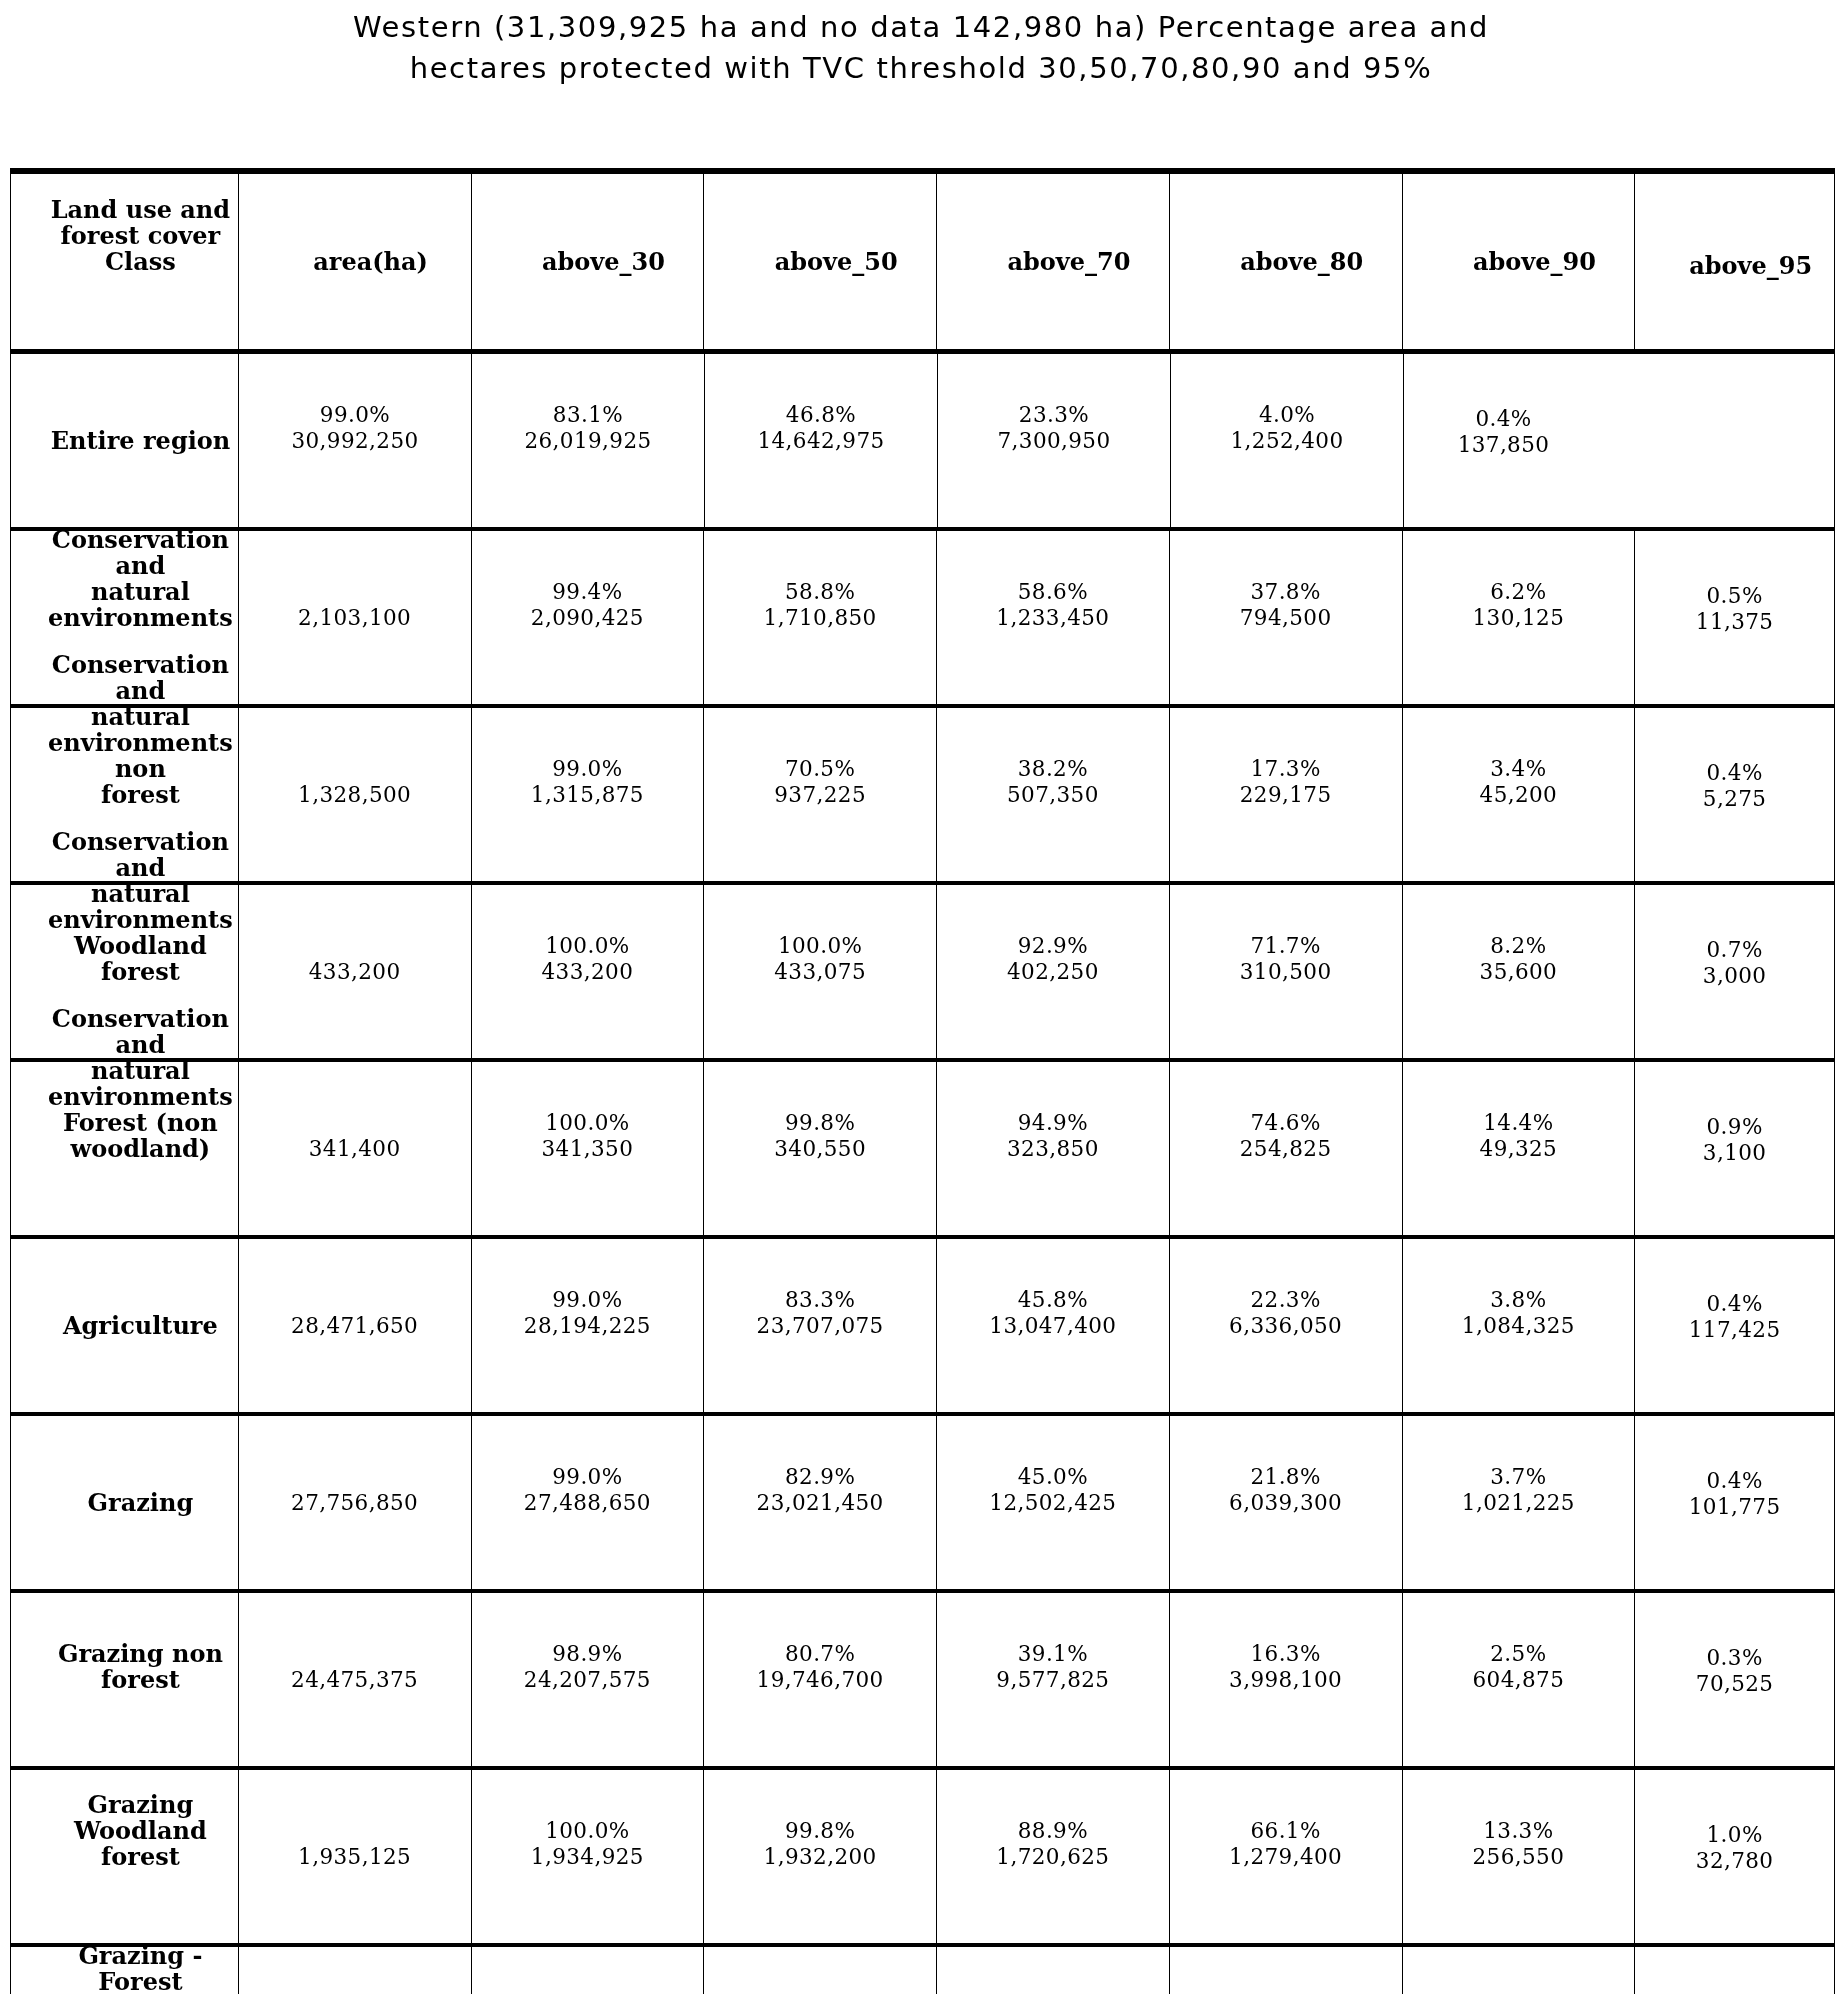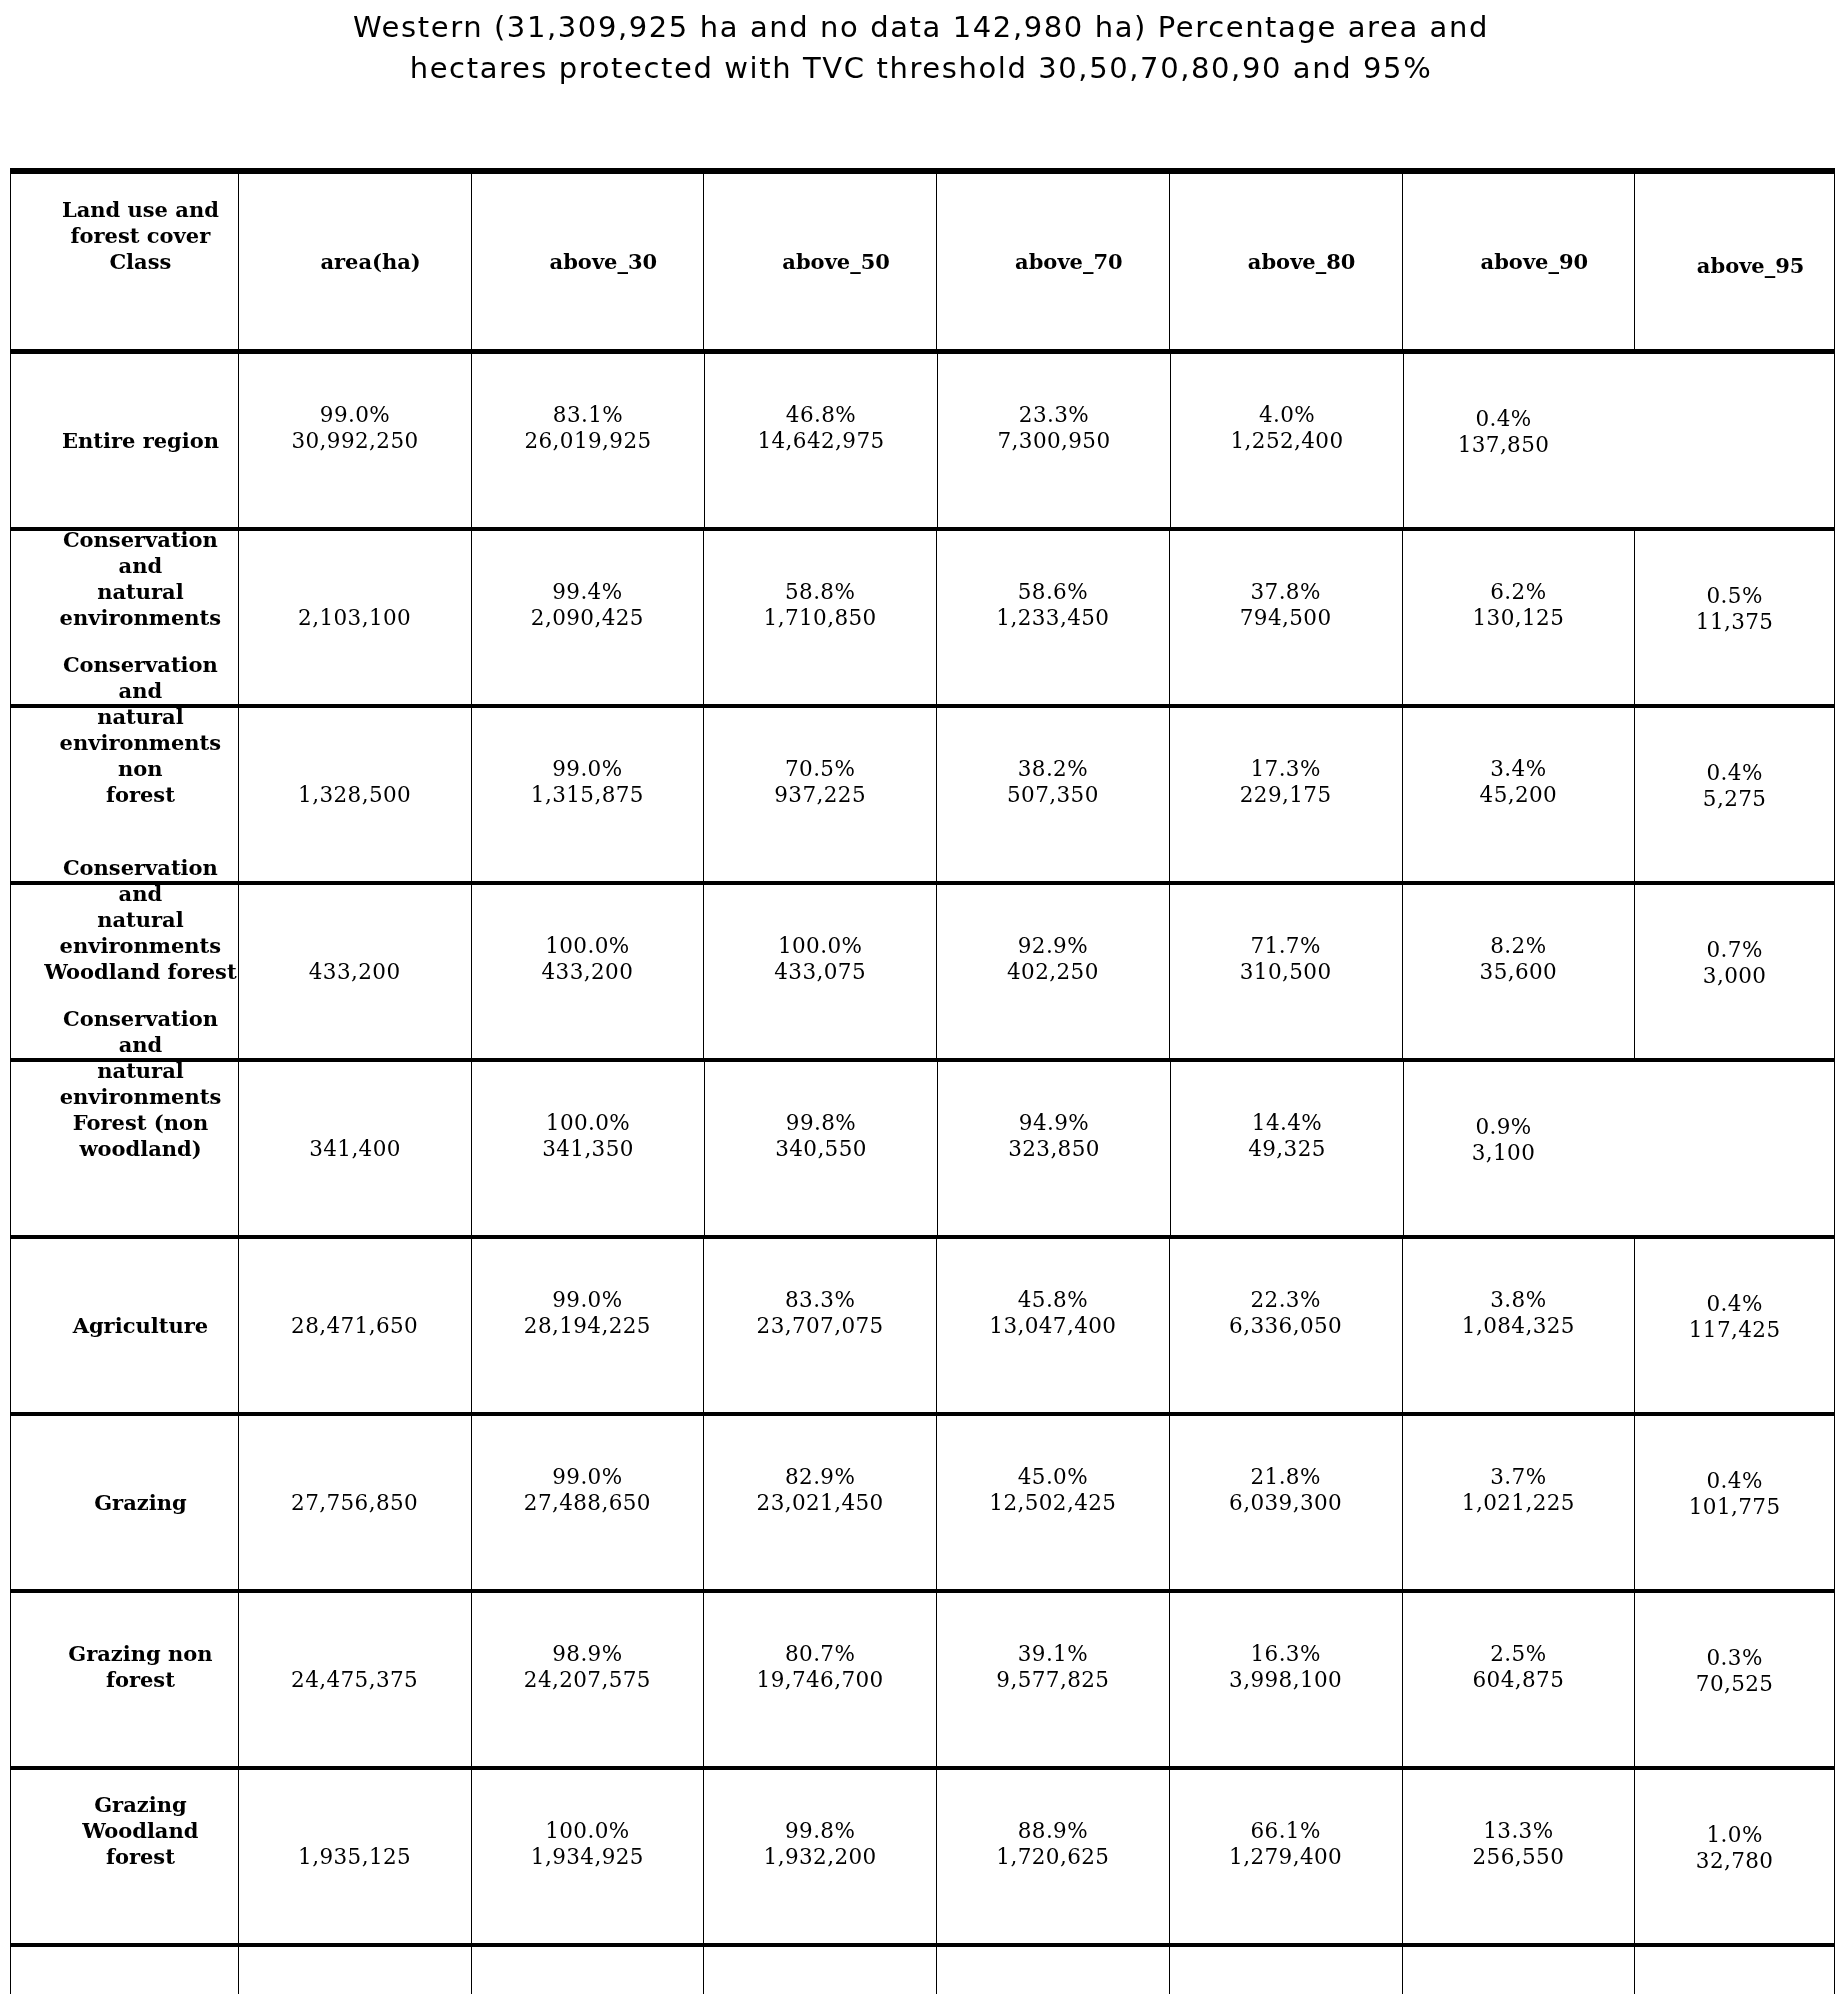--- a/index.html
+++ b/index.html
@@ -16,21 +16,21 @@
        border-top:6.4px solid #000;border-left:1.6px solid #000;border-right:1.6px solid #000;}
   .row{display:flex;position:relative;height:177px;box-sizing:border-box;
        border-bottom:4px solid #000;}
   .row.header{height:180px;border-bottom:5.6px solid #000;}
   .c{position:relative;box-sizing:border-box;border-right:1.6px solid #000;overflow:visible;}
   .c:last-child{border-right:none;margin-top:8px;}
   .c0{width:228px;} .cw{width:233px;} .c7{width:199px;}
   .t{position:absolute;left:0.8px;right:0.8px;bottom:calc(50% - 13px);
      text-align:center;white-space:pre-line;line-height:26px;
      font-size:21.5px;letter-spacing:0.4px;}
-  .b{font-weight:bold;font-size:21px;letter-spacing:0;padding-left:32px;}
+  .b{font-weight:bold;font-size:24px;letter-spacing:0;padding-left:32px;}
 </style>
 </head>
 <body>
 
 <div class="title">
   <div>Western (31,309,925 ha and no data 142,980 ha) Percentage area and</div>
   <div>hectares protected with TVC threshold 30,50,70,80,90 and 95%</div>
 </div>
 
 <div class="tbl">
@@ -218,20 +218,24 @@
       </div>
     <div class="c cw">
         <div class="t">99.8%
 340,550</div>
       </div>
     <div class="c cw">
         <div class="t">94.9%
 323,850</div>
       </div>
     <div class="c cw">
+        <div class="t">74.6%
+254,825</div>
+      </div>
+    <div class="c cw">
         <div class="t">14.4%
 49,325</div>
       </div>
     <div class="c c7">
         <div class="t">0.9%
 3,100</div>
       </div>
   </div>
 
   <div class="row">

